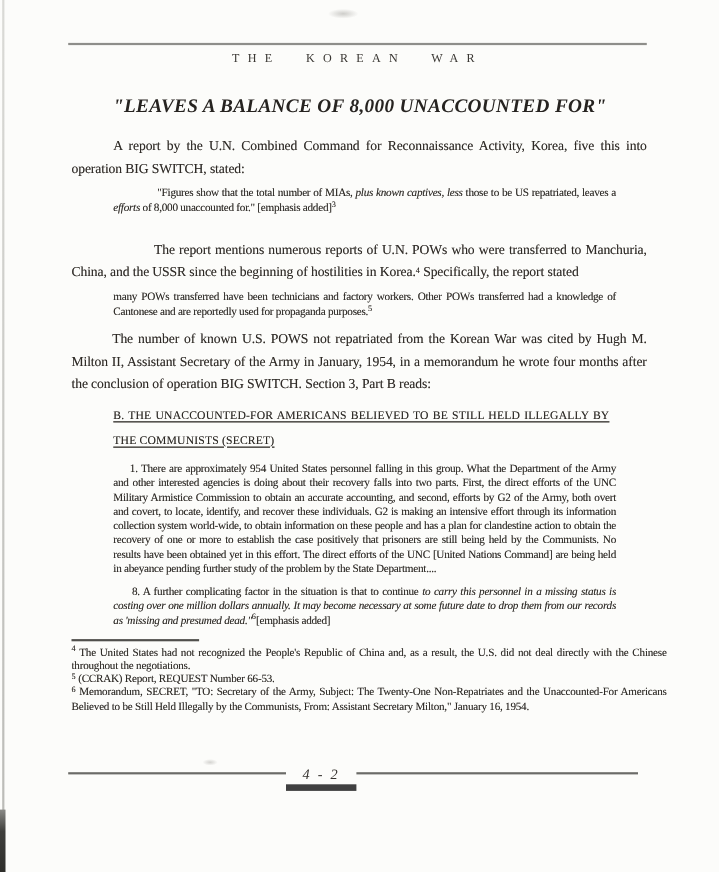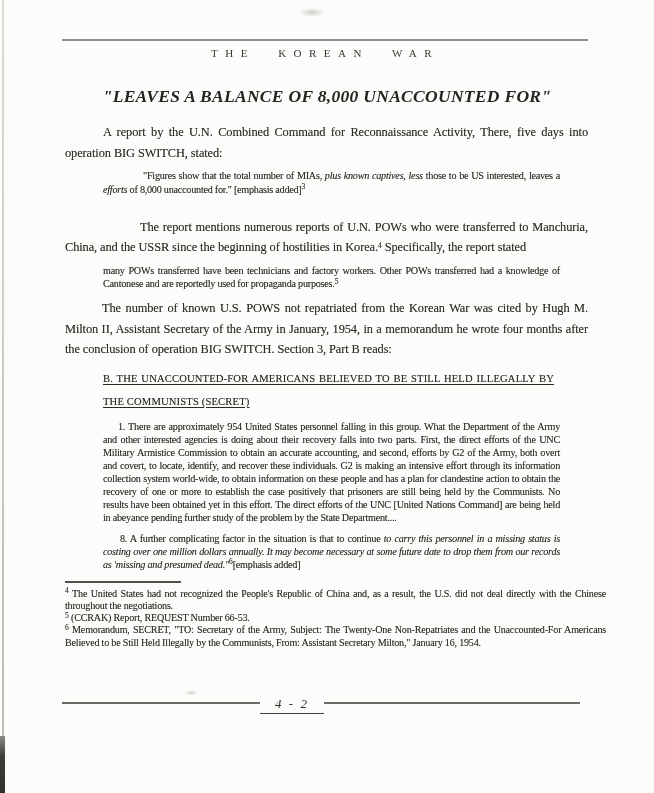--- a/index.html
+++ b/index.html
@@ -60,43 +60,43 @@
   .footnotes{margin:10px 48px 0 65px;}
   .fn-rule{width:116px;height:2px;background:#504f4c;margin:0 0 5px 0;}
   .footnote{margin:0;font-size:10.1px;line-height:12.2px;letter-spacing:-.2px;
     text-align:justify;color:#2d2a26;text-shadow:0 0 .4px rgba(60,55,50,.45);}
   
   .page-footer{position:absolute;left:62px;width:518px;top:695px;height:22px;}
   .footer-rule{position:absolute;left:0;right:0;top:7px;height:2px;background:#6b6b68;}
   .page-number{
     position:absolute;left:198px;top:0;width:64px;text-align:center;
     background:#fcfcfa;font-style:italic;font-size:13px;line-height:17px;color:#35322e;
-    border-bottom:1px solid #404040;padding-bottom:1px;letter-spacing:2px;
+    border-bottom:6px solid #404040;padding-bottom:1px;letter-spacing:2px;
   }
 </style>
 </head>
 <body>
 
 <div class="page">
 
   <div class="scan-edge"></div>
   <div class="scan-bar"></div>
   <div class="scan-smudge-top"></div>
   <div class="scan-smudge-bottom"></div>
 
   <div class="running-header">
     <div class="header-rule"></div>
     <div class="header-title">THE KOREAN WAR</div>
   </div>
 
   <h1 class="page-title">"LEAVES A BALANCE OF 8,000 UNACCOUNTED FOR"</h1>
 
   <div class="content">
-      <p class="blk b-body blk-1"><span>A report by the U.N. Combined Command for Reconnaissance Activity, There, five days into operation BIG SWITCH, stated:</span></p>
-      <p class="blk b-quote blk-2"><span>"Figures show that the total number of MIAs, </span><em>plus known captives, less</em><span> those to be US interested, leaves a </span><em>efforts</em><span> of 8,000 unaccounted for." [emphasis added]</span><sup class="fn-ref">3</sup></p>
+      <p class="blk b-body blk-1"><span>A report by the U.N. Combined Command for Reconnaissance Activity, Korea, five this into operation BIG SWITCH, stated:</span></p>
+      <p class="blk b-quote blk-2"><span>"Figures show that the total number of MIAs, </span><em>plus known captives, less</em><span> those to be US repatriated, leaves a </span><em>efforts</em><span> of 8,000 unaccounted for." [emphasis added]</span><sup class="fn-ref">3</sup></p>
       <p class="blk b-body blk-3"><span>The report mentions numerous reports of U.N. POWs who were transferred to Manchuria, China, and the USSR since the beginning of hostilities in Korea.</span><sup class="fn-ref">4</sup><span>  Specifically, the report stated</span></p>
       <p class="blk b-quote blk-4"><span>many POWs transferred have been technicians and factory workers.  Other POWs transferred had a knowledge of Cantonese and are reportedly used for propaganda purposes.</span><sup class="fn-ref">5</sup></p>
       <p class="blk b-body blk-5"><span>The number of known U.S. POWS not repatriated from the Korean War was cited by Hugh M. Milton II, Assistant Secretary of the Army in January, 1954, in a memorandum he wrote four months after the conclusion of operation BIG SWITCH.  Section 3, Part B reads:</span></p>
       <p class="blk b-heading blk-6"><span>B. THE UNACCOUNTED-FOR AMERICANS BELIEVED TO BE STILL HELD ILLEGALLY BY THE COMMUNISTS (SECRET)</span></p>
       <p class="blk b-memo blk-7"><span>1.  There are approximately 954 United States personnel falling in this group.  What the Department of the Army and other interested agencies is doing about their recovery falls into two parts.  First, the direct efforts of the UNC Military Armistice Commission to obtain an accurate accounting, and second, efforts by G2 of the Army, both overt and covert, to locate, identify, and recover these individuals.  G2 is making an intensive effort through its information collection system world-wide, to obtain information on these people and has a plan for clandestine action to obtain the recovery of one or more to establish the case positively that prisoners are still being held by the Communists.  No results have been obtained yet in this effort.  The direct efforts of the UNC [United Nations Command] are being held in abeyance pending further study of the problem by the State Department....</span></p>
       <p class="blk b-memo blk-8"><span>8.  A further complicating factor in the situation is that to continue </span><em>to carry this personnel in a missing status is costing over one million dollars annually.  It may become necessary at some future date to drop them from our records as 'missing and presumed dead."</em><sup class="fn-ref">6</sup><span>[emphasis added]</span></p>
     </div>
 
   <div class="footnotes">
     <div class="fn-rule"></div>

